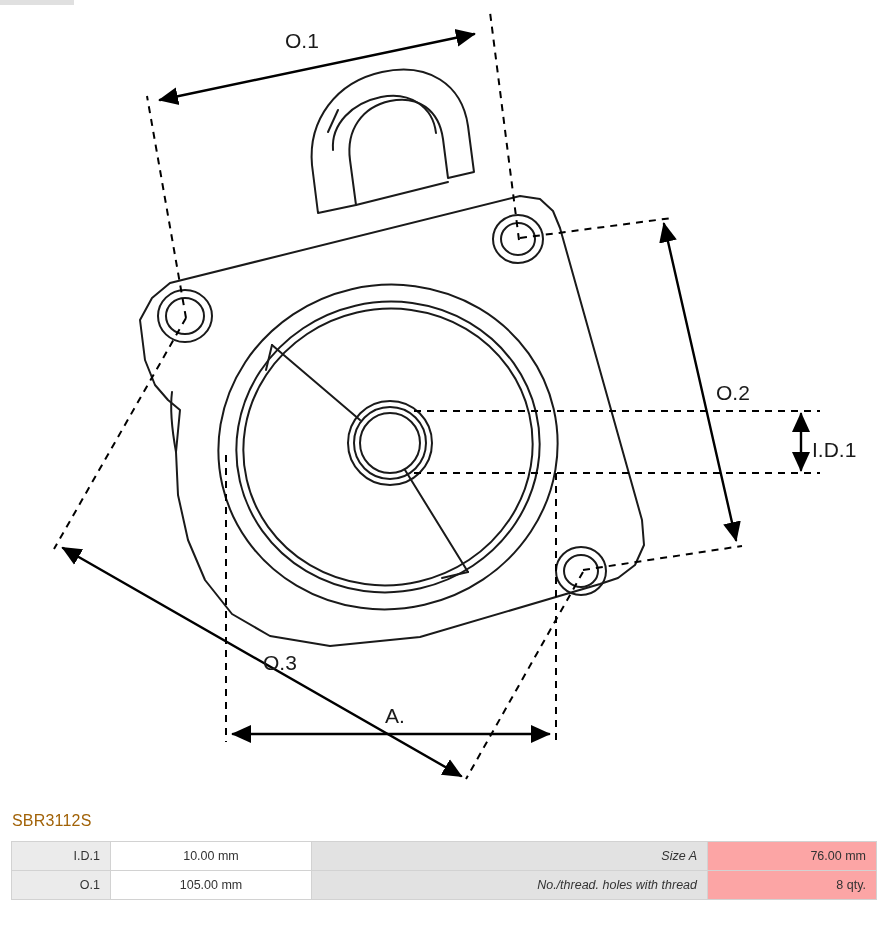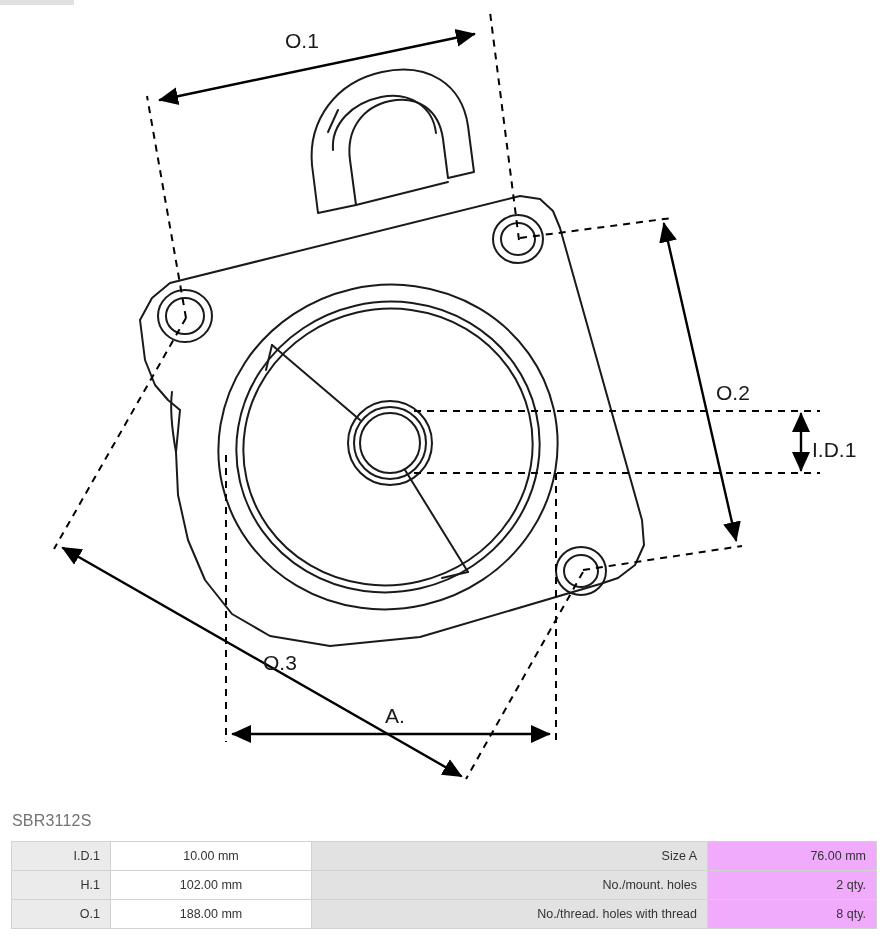--- a/index.html
+++ b/index.html
@@ -33,21 +33,21 @@
   .dim-label {
     font-family: "Liberation Sans", sans-serif;
     font-size: 21px;
     fill: #1a1a1a;
   }
   .part-number {
     position: absolute;
     left: 12px;
     top: 812px;
     font-size: 16px;
-    color: #737373;
+    color: #a16207;
     font-family: "Liberation Sans", sans-serif;
     letter-spacing: 0.2px;
   }
   table.spec {
     position: absolute;
     left: 11px;
     top: 841px;
     width: 866px;
     border-collapse: collapse;
     font-size: 12.5px;
@@ -66,25 +66,26 @@
     background: #ebebeb;
   }
   td.v1 {
     width: 180px;
     text-align: center;
     background: #ffffff;
   }
   td.k2 {
     text-align: right;
     background: #e2e2e2;
+    font-style: italic;
   }
   td.v2 {
     width: 148px;
     text-align: right;
-    background: #f0abfc;
+    background: #fca5a5;
   }
   .corner-mark {
     position: absolute;
     left: 0;
     top: 0;
     width: 74px;
     height: 5px;
     background: #e0e0e0;
   }
 </style>
@@ -196,27 +197,21 @@
 
   <table class="spec">
     <tbody>
       <tr>
         <td class="k1">I.D.1</td>
         <td class="v1">10.00 mm</td>
         <td class="k2">Size A</td>
         <td class="v2">76.00 mm</td>
       </tr>
       <tr>
-        <td class="k1">H.1</td>
-        <td class="v1">102.00 mm</td>
-        <td class="k2">No./mount. holes</td>
-        <td class="v2">2 qty.</td>
-      </tr>
-      <tr>
         <td class="k1">O.1</td>
-        <td class="v1">188.00 mm</td>
+        <td class="v1">105.00 mm</td>
         <td class="k2">No./thread. holes with thread</td>
         <td class="v2">8 qty.</td>
       </tr>
     </tbody>
   </table>
 
 </div>
 
 </body></html>

